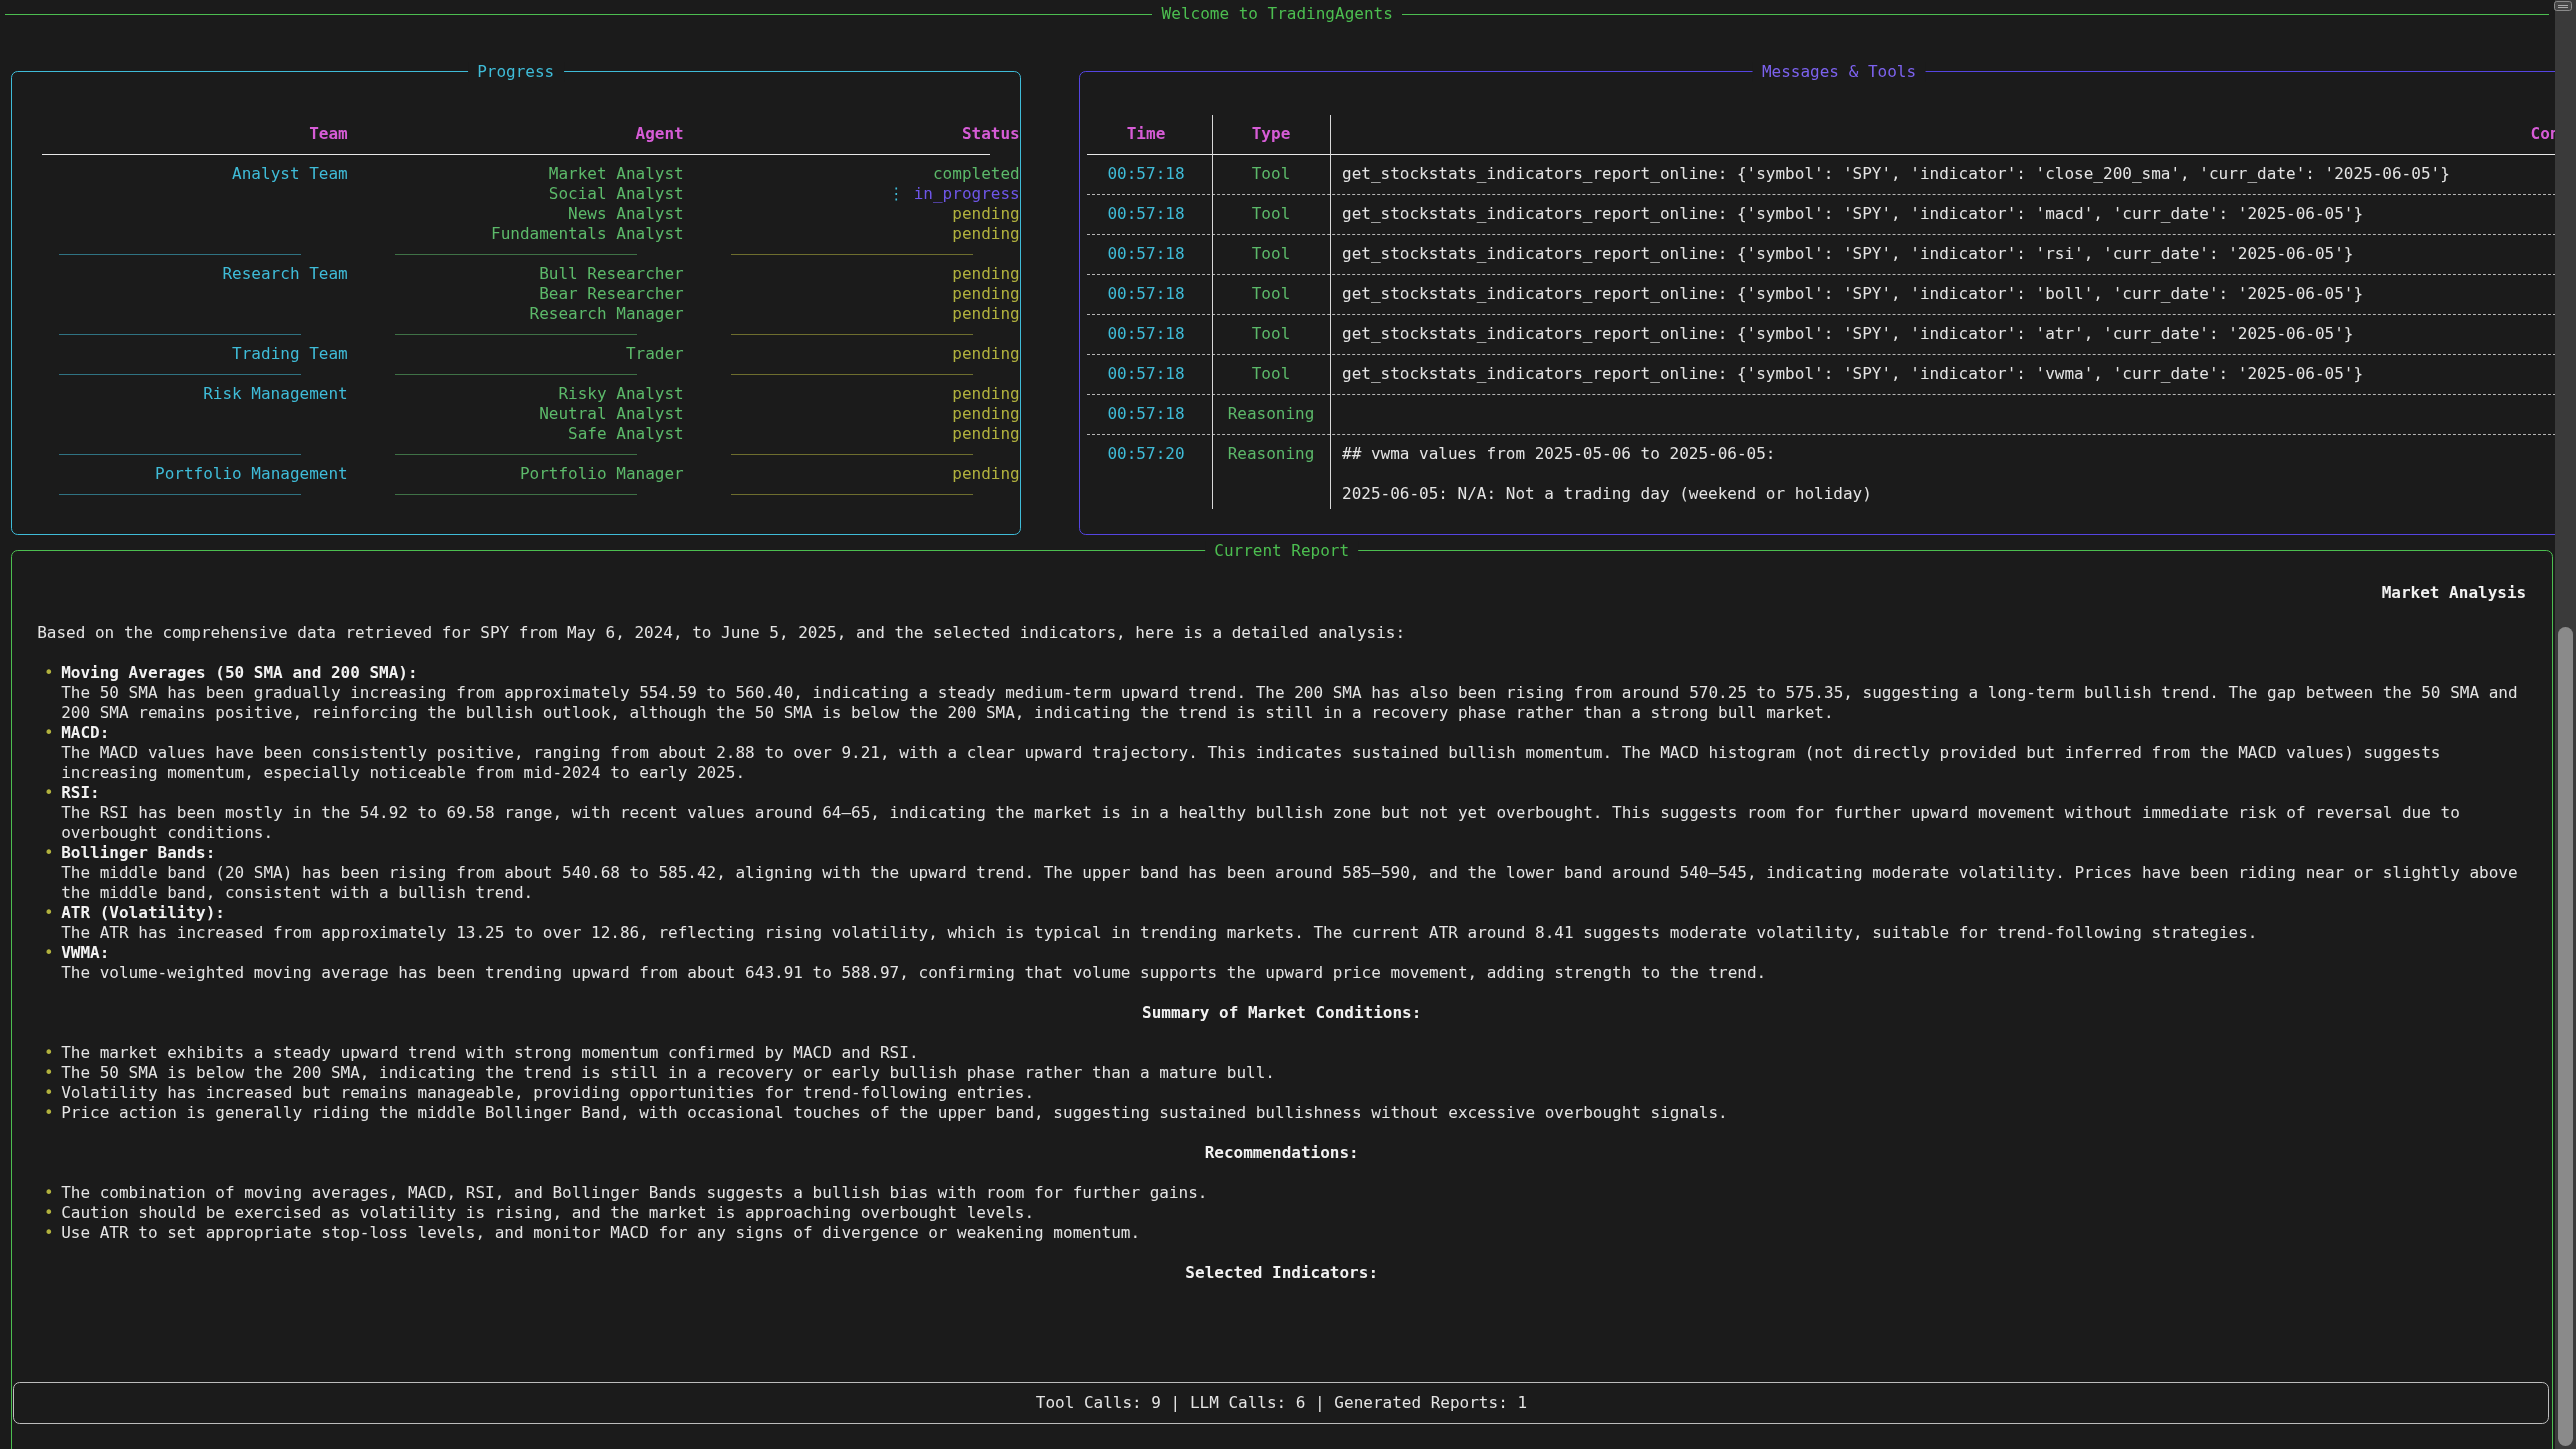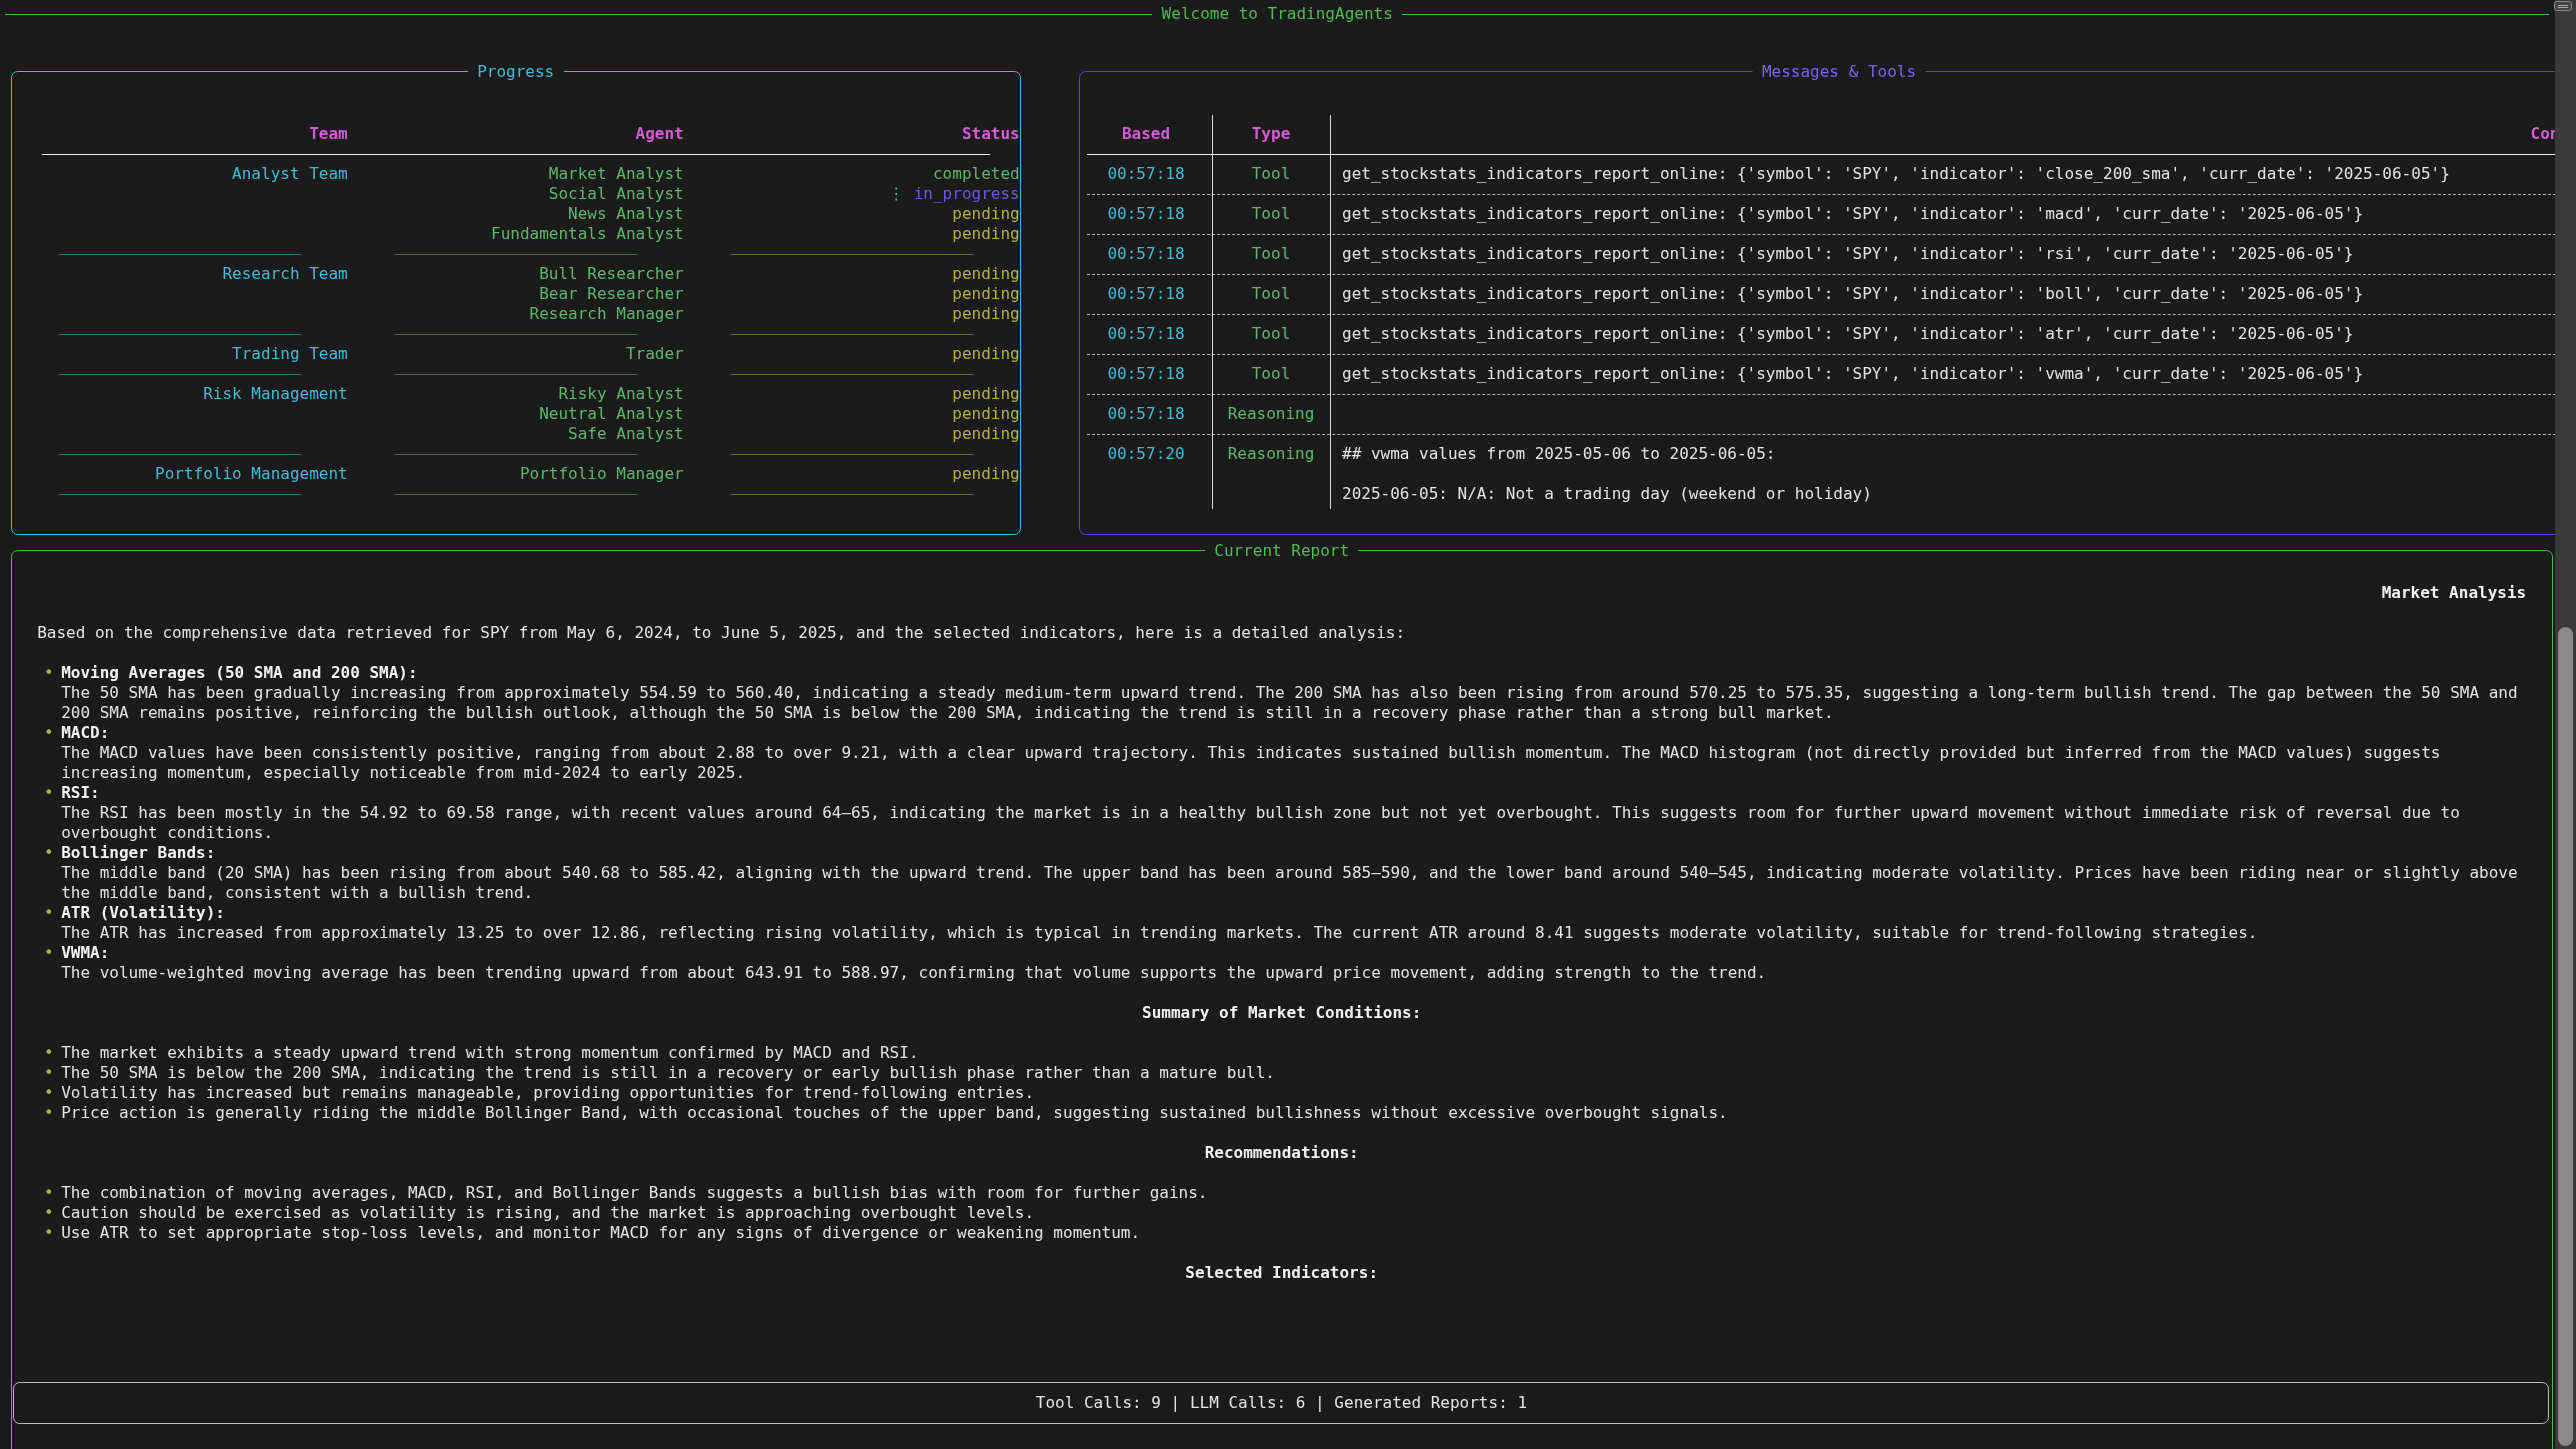--- a/index.html
+++ b/index.html
@@ -181,21 +181,21 @@
         <div class="sline" style="border-top-color: var(--yellow);"></div>
       </div>
     </div>
 </div>
 
 <div class="panel" id="messages-panel">
   <span class="panel-title">Messages &amp; Tools</span>
   <div id="messages-table">
     <div class="vdiv" style="left:132px"></div>
     <div class="vdiv" style="left:250px"></div>
-    <div class="cell hdr time-cell" style="color:var(--magenta)">Based</div>
+    <div class="cell hdr time-cell" style="color:var(--magenta)">Time</div>
     <div class="cell hdr type-cell" style="color:var(--magenta)">Type</div>
     <div class="cell hdr content-hdr">Content</div>
     <div class="full-sep">
         <div class="hline"></div>
       </div>
 
   <div class="cell time-cell">00:57:18</div>
       <div class="cell type-cell">Tool</div>
       <div class="cell content-cell">get_stockstats_indicators_report_online: {'symbol': 'SPY', 'indicator': 'close_200_sma', 'curr_date': '2025-06-05'}</div>
       <div class="row-sep">

